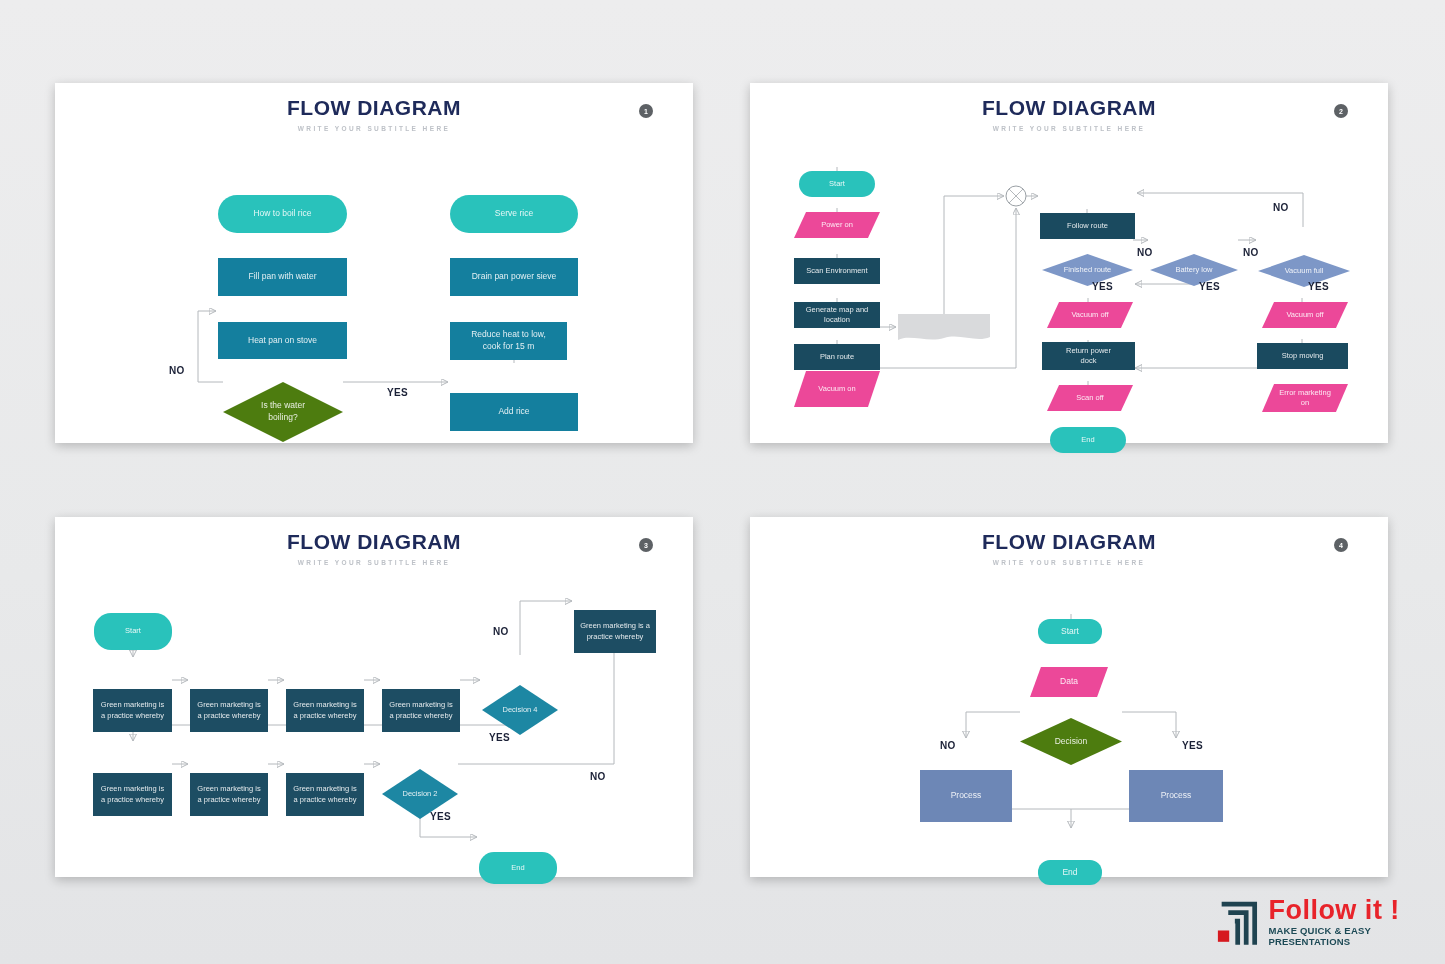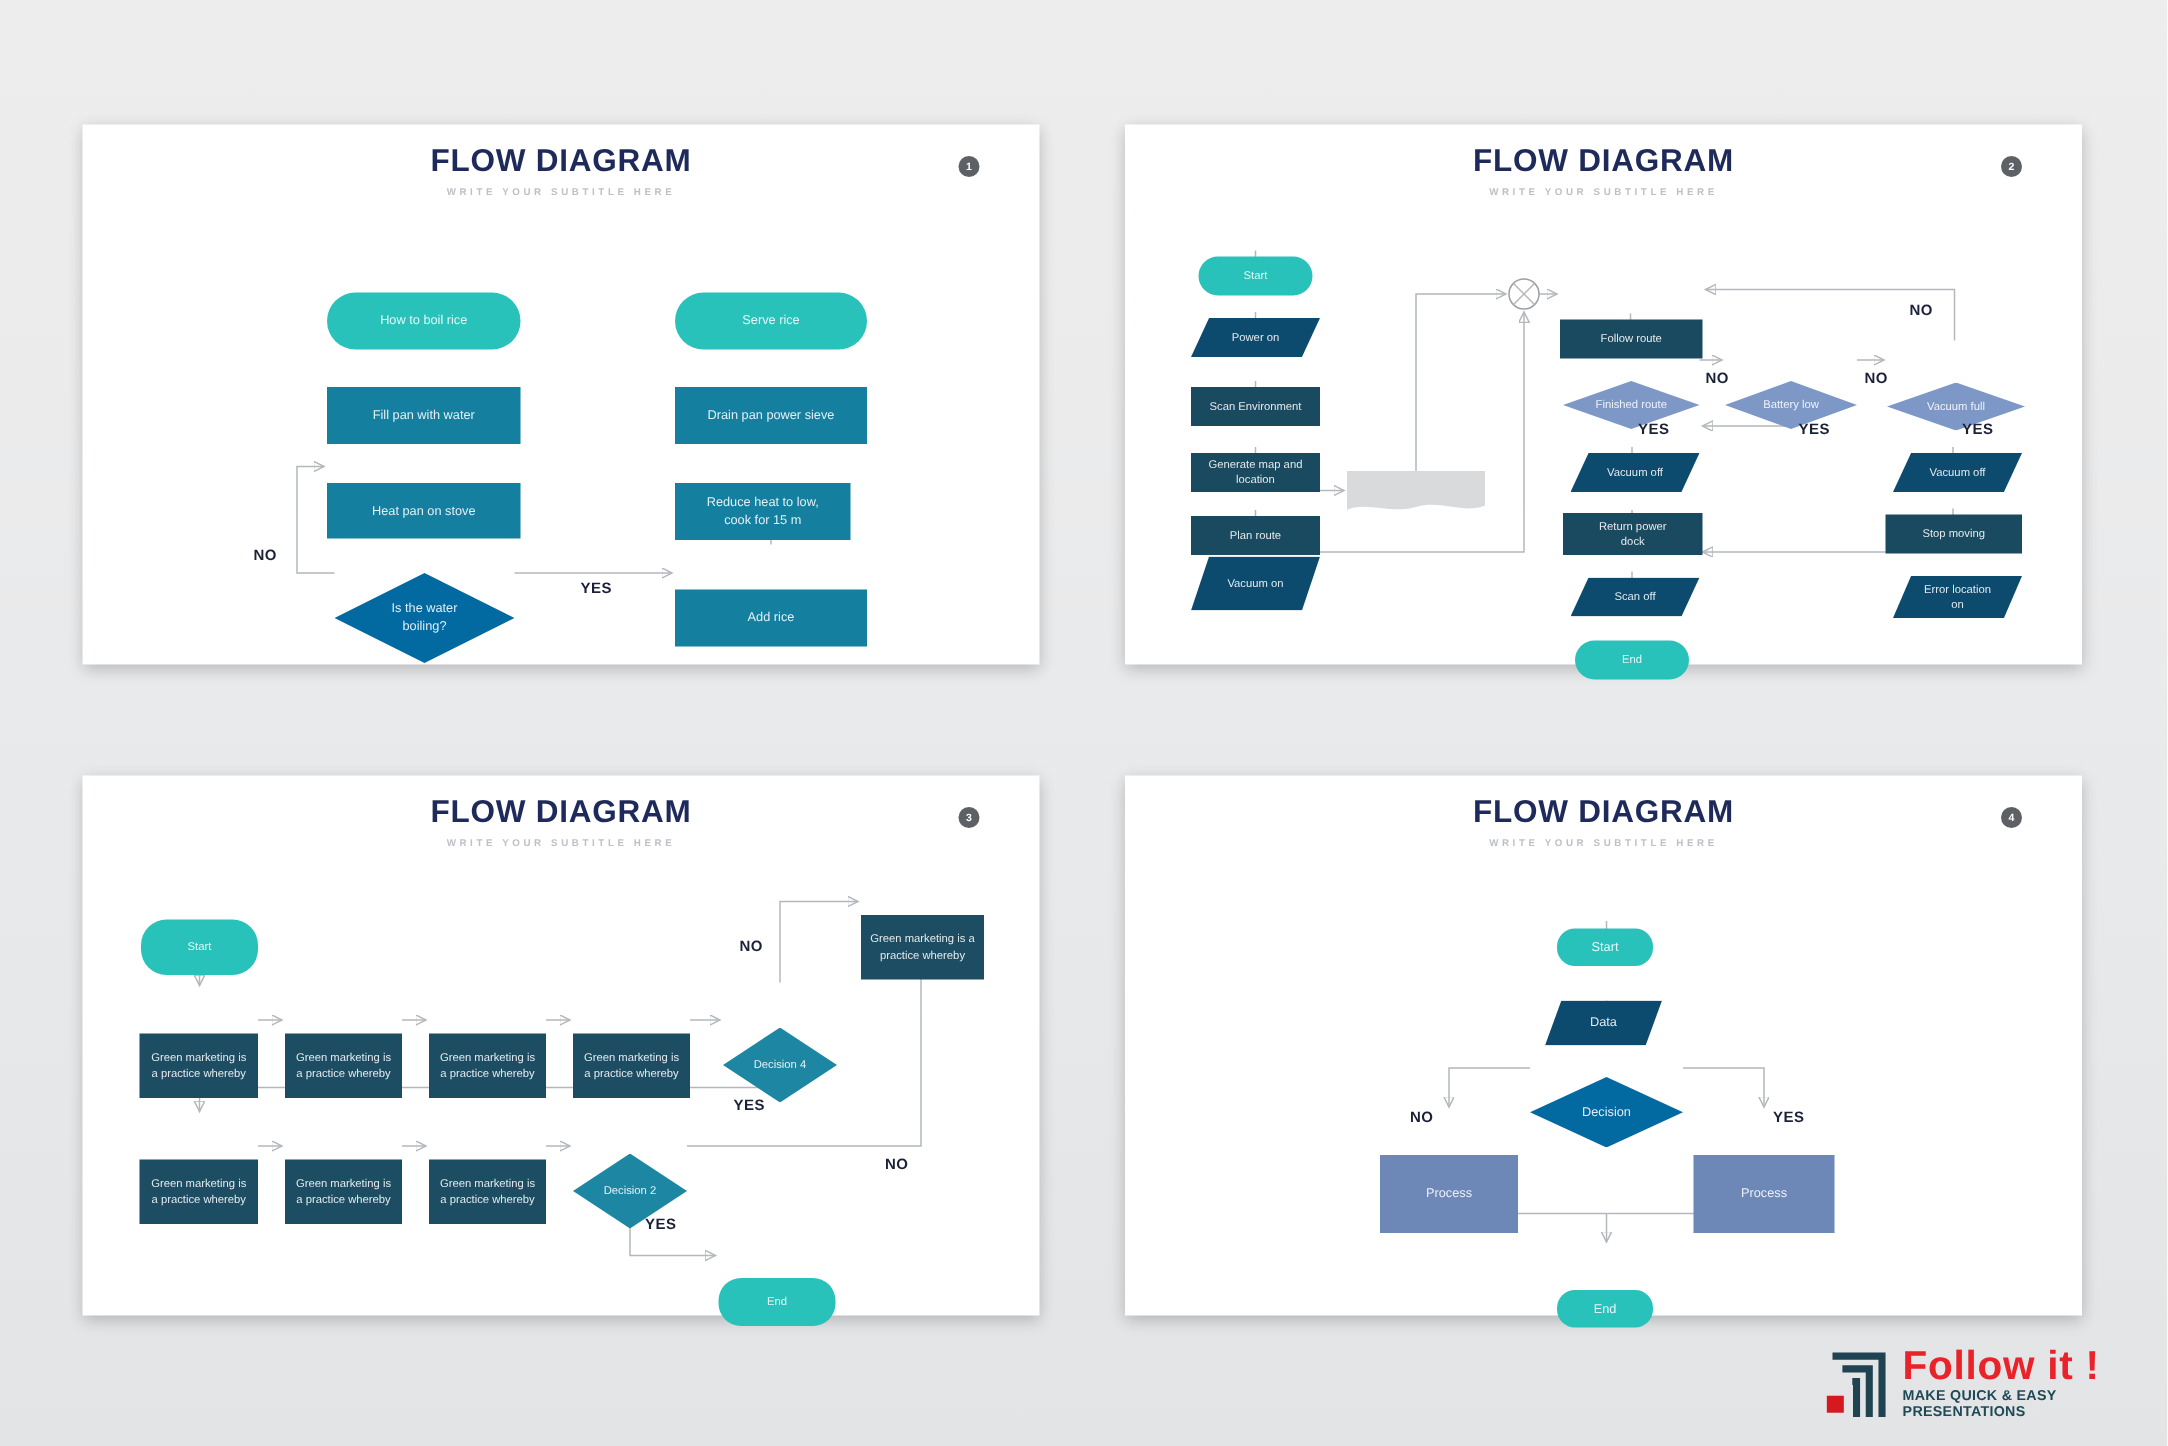--- a/index.html
+++ b/index.html
@@ -16,22 +16,22 @@
     background:#5d6165;color:#fff;font-size:7px;font-weight:bold;
     display:flex;align-items:center;justify-content:center;}
   .node{position:absolute;display:flex;align-items:center;justify-content:center;
     text-align:center;color:rgba(255,255,255,.88);font-size:7.5px;line-height:1.4;
     box-sizing:border-box;padding:2px 6px;margin-top:30px;}
   .fs1{font-size:8.5px;}
   .pill{background:#29c2bb;border-radius:20px;}
   .rteal{background:#147f9e;}
   .rdark2{background:#1a4a5f;}
   .rdark3{background:#1d4d63;}
-  .para{background:#0c4a6e;clip-path:polygon(14% 0,100% 0,86% 100%,0 100%);}
-  .dia-dark{background:#0369a1;clip-path:polygon(50% 0,100% 50%,50% 100%,0 50%);}
+  .para{background:#ec4899;clip-path:polygon(14% 0,100% 0,86% 100%,0 100%);}
+  .dia-dark{background:#4d7c0f;clip-path:polygon(50% 0,100% 50%,50% 100%,0 50%);}
   .dia-teal{background:#1d87a3;clip-path:polygon(50% 0,100% 50%,50% 100%,0 50%);}
   .dia-peri{background:#7d97c7;clip-path:polygon(50% 0,100% 50%,50% 100%,0 50%);}
   .rblue{background:#6d87b6;}
   .yn{position:absolute;font-size:10px;font-weight:bold;color:#1b2137;letter-spacing:.3px;margin-top:25px;}
   .wires{position:absolute;left:0;top:0;width:638px;height:360px;pointer-events:none;}
   .wires path, .wires polyline{fill:none;stroke:#b4b8bc;stroke-width:1;}
   .docshape{position:absolute;}
   .logo{position:absolute;left:1216px;top:896px;display:flex;align-items:flex-start;gap:9px;}
   .logo-name{font-size:27px;font-weight:bold;color:#e8232a;letter-spacing:.5px;line-height:1.05;}
   .logo-tagline{font-size:9.5px;font-weight:bold;color:#1d4a56;letter-spacing:.2px;margin-top:1px;}
@@ -126,21 +126,21 @@
 
     <div class="node rdark2" style="left:290px;top:100px;width:95px;height:26px;">Follow route</div>
     <div class="node dia-peri" style="left:292px;top:141px;width:91px;height:32px;padding:2px 10px;">Finished route</div>
     <div class="node dia-peri" style="left:400px;top:141px;width:88px;height:32px;padding:2px 10px;">Battery low</div>
     <div class="node dia-peri" style="left:508px;top:142px;width:92px;height:32px;padding:2px 10px;">Vacuum full</div>
     <div class="node para" style="left:297px;top:189px;width:86px;height:26px;">Vacuum off</div>
     <div class="node para" style="left:512px;top:189px;width:86px;height:26px;">Vacuum off</div>
     <div class="node rdark2" style="left:292px;top:229px;width:93px;height:28px;padding:2px 18px;">Return power dock</div>
     <div class="node rdark2" style="left:507px;top:230px;width:91px;height:26px;">Stop moving</div>
     <div class="node para" style="left:297px;top:272px;width:86px;height:26px;">Scan off</div>
-    <div class="node para" style="left:512px;top:271px;width:86px;height:28px;padding:2px 16px;">Error location on</div>
+    <div class="node para" style="left:512px;top:271px;width:86px;height:28px;padding:2px 16px;">Error marketing on</div>
     <div class="node pill" style="left:300px;top:314px;width:76px;height:26px;border-radius:13px;">End</div>
 
     <div class="yn" style="left:523px;top:94px;">NO</div>
     <div class="yn" style="left:387px;top:139px;">NO</div>
     <div class="yn" style="left:493px;top:139px;">NO</div>
     <div class="yn" style="left:342px;top:173px;">YES</div>
     <div class="yn" style="left:449px;top:173px;">YES</div>
     <div class="yn" style="left:558px;top:173px;">YES</div>
   </section>
 

